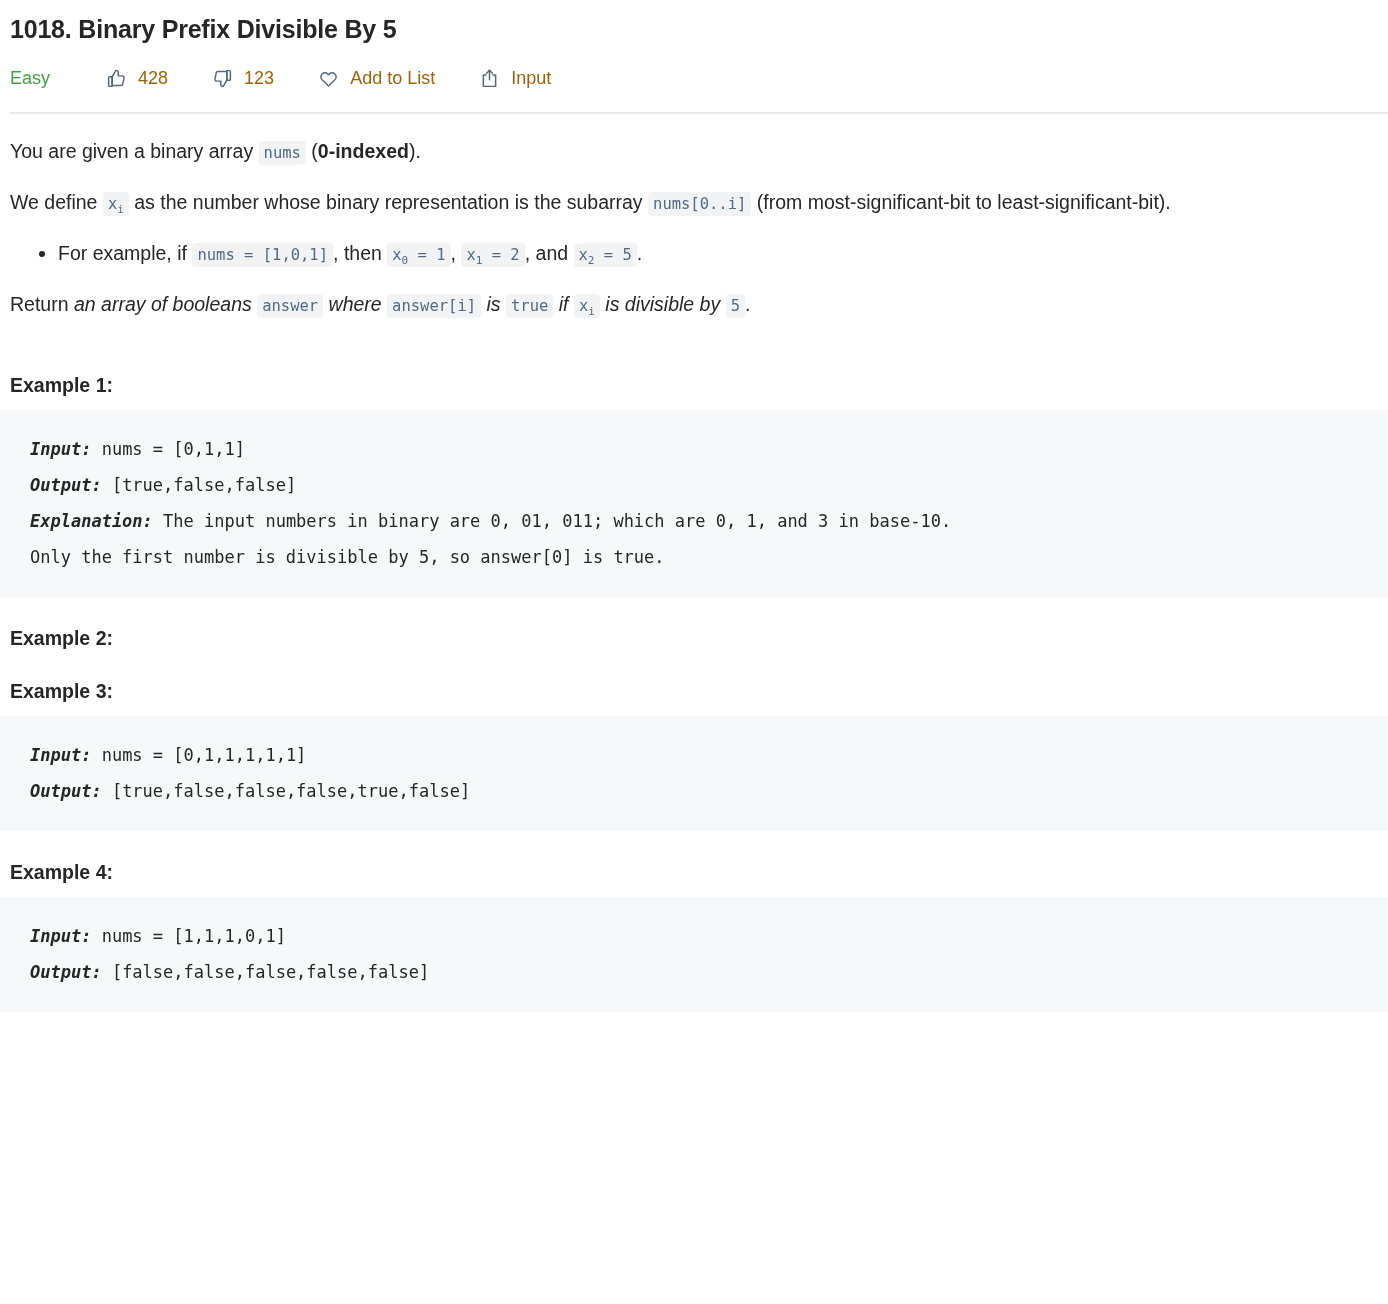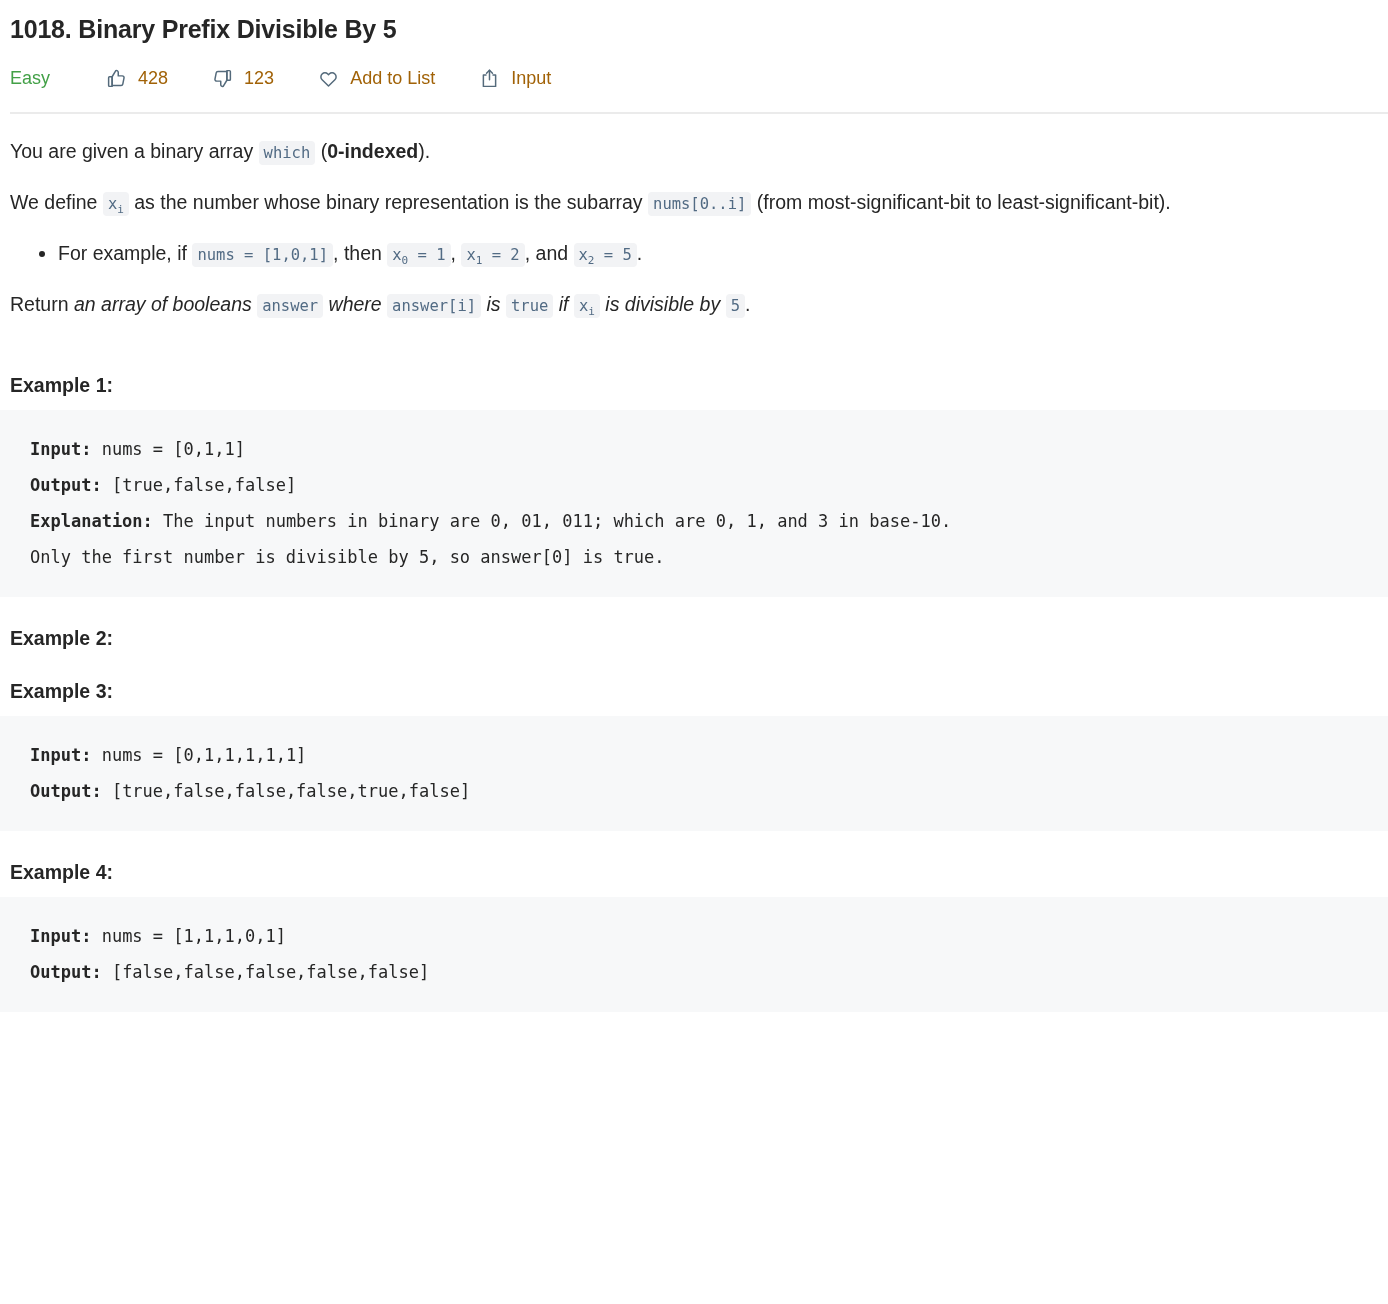--- a/index.html
+++ b/index.html
@@ -113,21 +113,21 @@
     width: 1388px;
     box-sizing: border-box;
     margin-left: -10px;
     font-family: "DejaVu Sans Mono", "Liberation Mono", monospace;
     font-size: 17px;
     line-height: 36px;
     color: #262626;
     white-space: pre-wrap;
     word-break: break-word;
   }
-  pre.exblock .lbl { font-weight: bold; }
+  pre.exblock .lbl { font-weight: bold; font-style: italic; }
 </style>
 </head>
 <body>
 
 <div class="page">
 
   <h1 class="title">1018. Binary Prefix Divisible By 5</h1>
 
   <div class="actionbar">
     <span class="difficulty">Easy</span>
@@ -170,21 +170,21 @@
         </svg>
       </span>
       <span class="lbl">Input</span>
     </div>
   </div>
 
   <div class="divider"></div>
 
   <div class="content">
 
-    <p class="para"><span>You are given a binary array </span><code class="inline">which</code><span> (</span><span class="bold">0-indexed</span><span>).</span></p>
+    <p class="para"><span>You are given a binary array </span><code class="inline">nums</code><span> (</span><span class="bold">0-indexed</span><span>).</span></p>
 
     <p class="para"><span>We define </span><code class="inline"><span>x</span><sub>i</sub></code><span> as the number whose binary representation is the subarray </span><code class="inline">nums[0..i]</code><span> (from most-significant-bit to least-significant-bit).</span></p>
 
     <ul class="bullets">
       <li><span>For example, if </span><code class="inline">nums = [1,0,1]</code><span>, then </span><code class="inline"><span>x</span><sub>0</sub><span> = 1</span></code><span>, </span><code class="inline"><span>x</span><sub>1</sub><span> = 2</span></code><span>, and </span><code class="inline"><span>x</span><sub>2</sub><span> = 5</span></code><span>.</span></li>
     </ul>
 
     <p class="para"><span>Return </span><span class="ital">an array of booleans </span><code class="inline">answer</code><span class="ital"> where </span><code class="inline">answer[i]</code><span class="ital"> is </span><code class="inline">true</code><span class="ital"> if </span><code class="inline"><span>x</span><sub>i</sub></code><span class="ital"> is divisible by </span><code class="inline">5</code><span>.</span></p>
 
     <h3 class="exhead first">Example 1:</h3>

